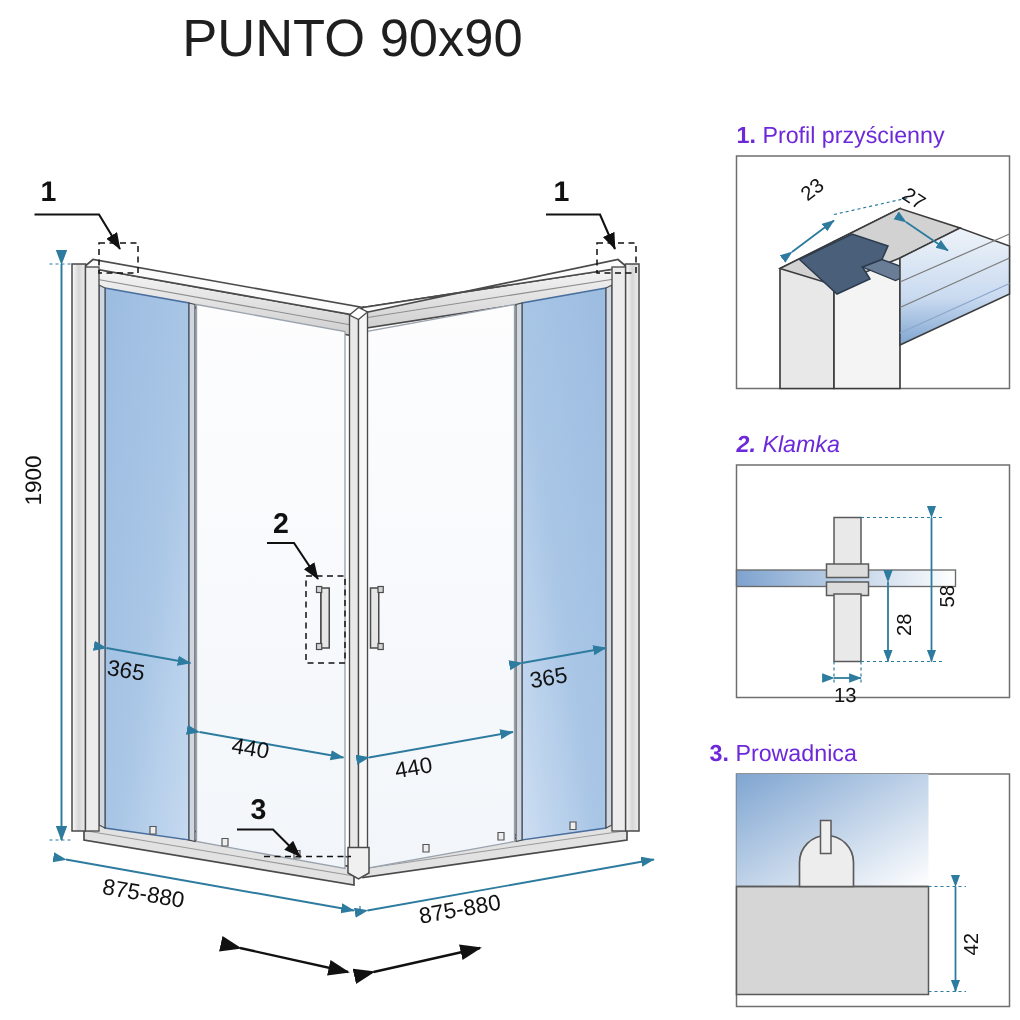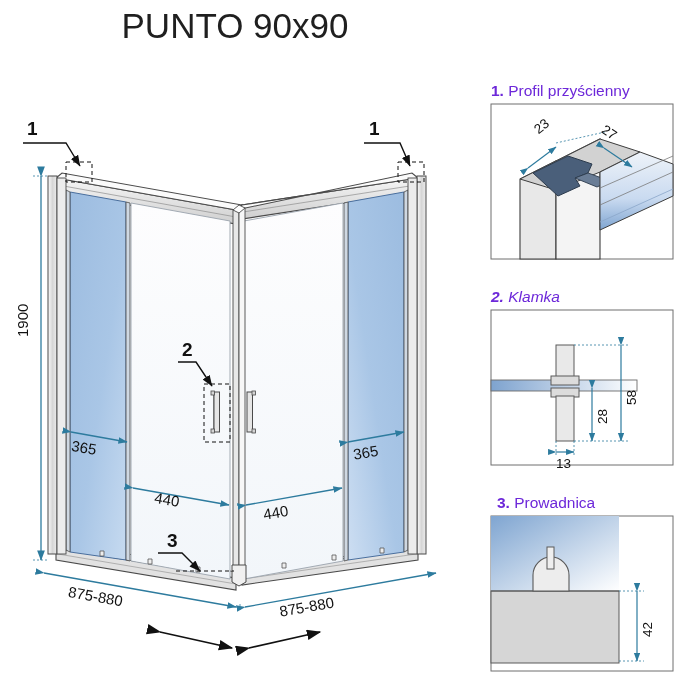--- a/index.html
+++ b/index.html
@@ -282,21 +282,21 @@
 </svg>
 
 <div class="sec-title" style="left:491px;top:82px;">
   <b>1.</b>
   <span>Profil przyścienny</span>
 </div>
 <div class="sec-title" style="left:491px;top:288px;font-style:italic;">
   <b>2.</b>
   <span>Klamka</span>
 </div>
-<div class="sec-title" style="left:497px;top:494px;">
+<div class="sec-title" style="left:473px;top:494px;">
   <b>3.</b>
   <span>Prowadnica</span>
 </div>
 
 <div class="dimtext" style="left:14px;top:337px;transform:rotate(-90deg);transform-origin:left top;">1900</div>
 
 <div class="dimtext" style="left:73px;top:437px;transform:rotate(9.5deg);transform-origin:left top;">365</div>
 
 <div class="dimtext" style="left:352px;top:446px;transform:rotate(-9.5deg);transform-origin:left top;">365</div>
 

